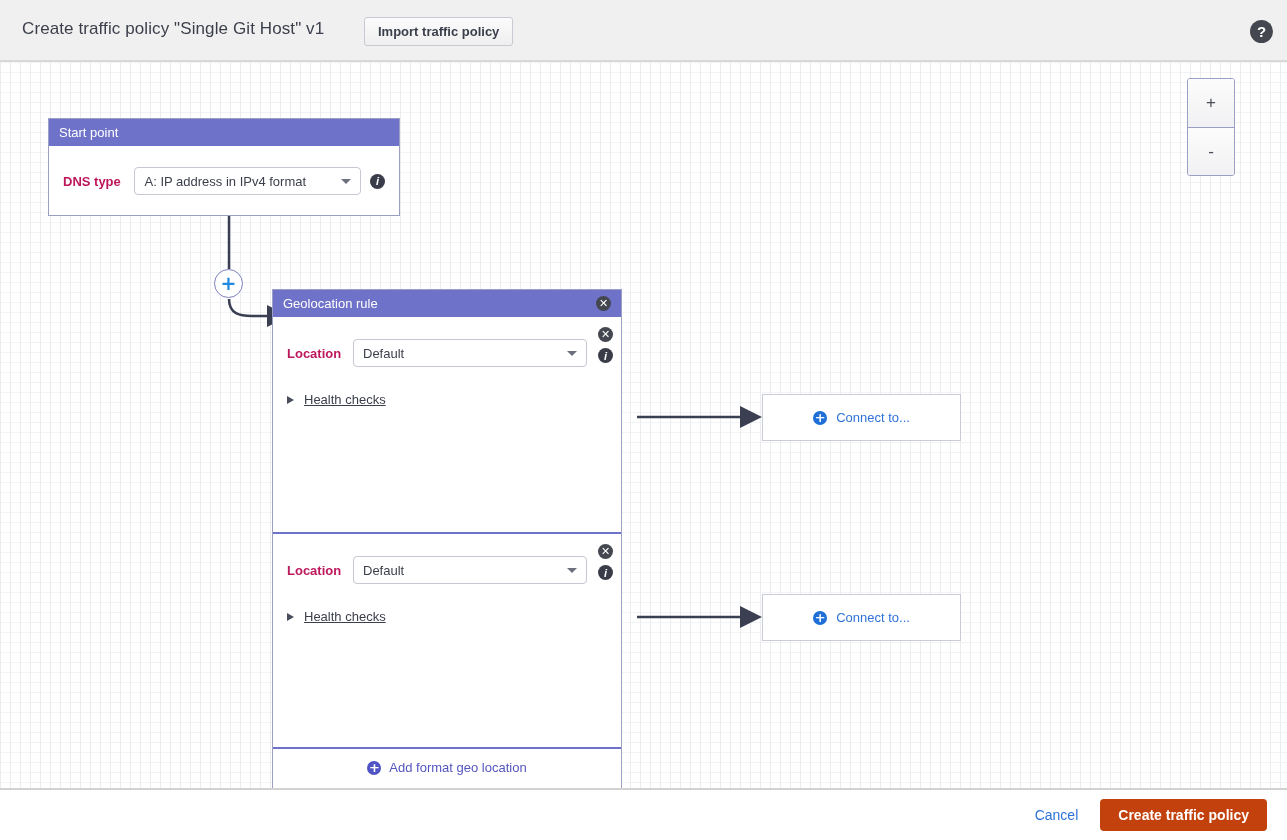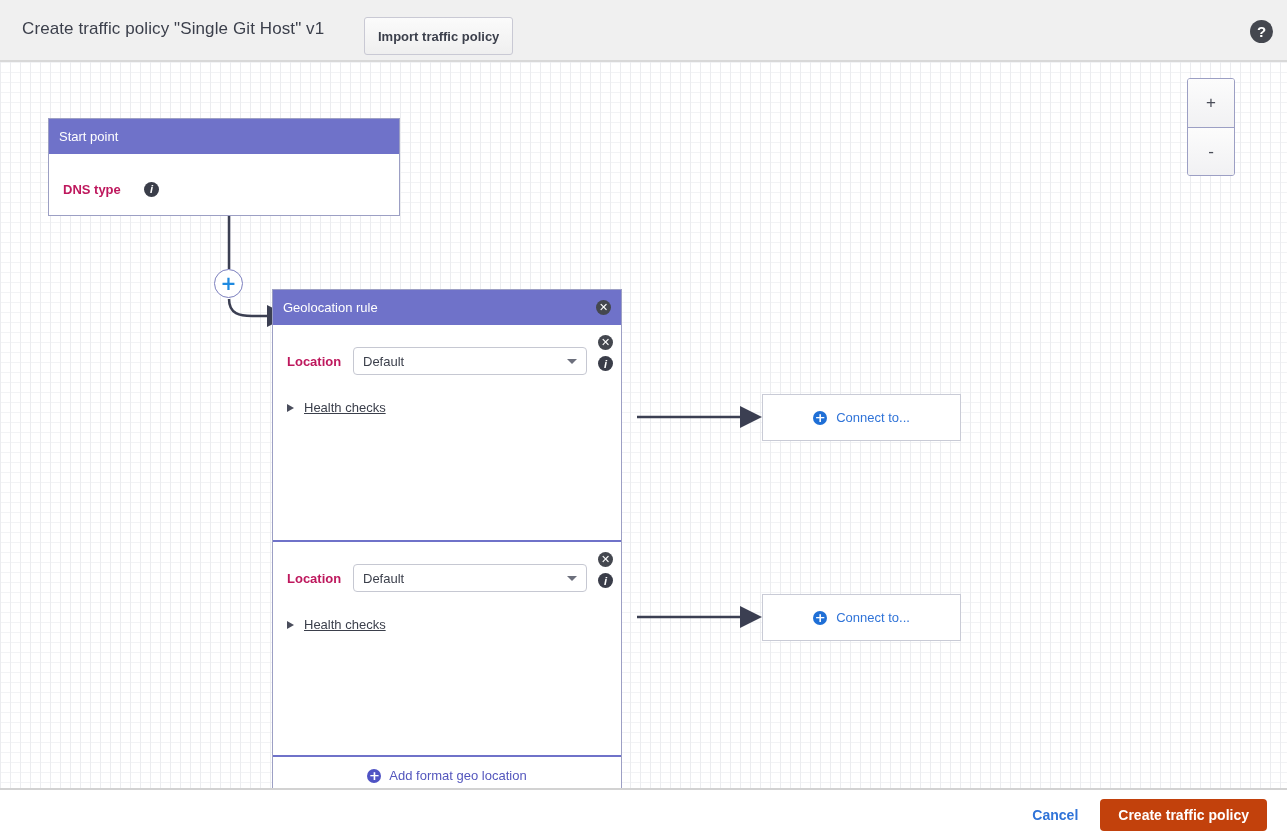--- a/index.html
+++ b/index.html
@@ -18,21 +18,21 @@
     background: #f0f0f0;
     border-bottom: 2px solid #d8d8d8;
   }
   .topbar-title {
     position: absolute; left: 22px; top: 19px;
     font-size: 17px; color: #3b3f4b;
     letter-spacing: .1px; white-space: nowrap;
   }
   .import-btn {
     position: absolute; left: 364px; top: 17px;
-    height: 38px; padding: 0 13px;
+    height: 29px; padding: 0 13px;
     display: flex; align-items: center; justify-content: center;
     background: linear-gradient(#fbfbfb, #efefef);
     border: 1px solid #c9c9d4;
     border-radius: 3px;
     font-size: 13px; font-weight: bold; color: #3b3f4b;
     cursor: pointer; white-space: nowrap;
   }
   .help-icon {
     position: absolute; right: 14px; top: 20px;
     width: 23px; height: 23px; border-radius: 50%;
@@ -69,21 +69,21 @@
   }
   .zoom-btn.minus { border-top: 1px solid #9c9fc4; }
 
   
   .node {
     position: absolute;
     background: #fff;
     border: 1px solid #9c9fc4;
   }
   .node-header {
-    height: 35px;
+    height: 27px;
     background: #6f72c9;
     color: #fff;
     font-size: 13px;
     display: flex; align-items: center;
     padding: 0 10px;
     position: relative;
   }
   .node-header .title { flex: 1; }
 
   .circle-x {
@@ -186,21 +186,21 @@
 
   
   .footer {
     position: absolute; left: 0; bottom: 0;
     width: 1287px; height: 50px;
     background: #fff;
     display: flex; align-items: center; justify-content: flex-end;
     padding-right: 20px; gap: 22px;
   }
   .cancel-link {
-    font-size: 14px; font-weight: bold; color: #2f73d8;
+    font-size: 14px; font-weight: normal; color: #2f73d8;
     cursor: pointer;
   }
   .primary-btn {
     height: 32px; padding: 0 18px;
     background: #c2410c; border: none; border-radius: 4px;
     color: #fff; font-size: 14px; font-weight: bold;
     display: flex; align-items: center; justify-content: center;
     cursor: pointer; white-space: nowrap;
     font-family: "Liberation Sans", sans-serif;
   }
@@ -236,20 +236,24 @@
     <div class="zoom-btn plus">+</div>
     <div class="zoom-btn minus">-</div>
   </div>
 
   <div class="node" id="start-point">
     <div class="node-header">
       <span class="title">Start point</span>
     </div>
     <div class="field-row" style="height:70px;">
       <span class="field-label" style="width:72px;">DNS type</span>
+      <div class="select" style="width:228px;">
+        <span>A: IP address in IPv4 format</span>
+        <span class="caret"></span>
+      </div>
       <span class="info-icon" style="margin-left:9px;">i</span>
     </div>
   </div>
 
   <div class="plus-node">+</div>
 
   <div class="node" id="geo-rule">
     <div class="node-header">
       <span class="title">Geolocation rule</span>
       <span class="circle-x">✕</span>

